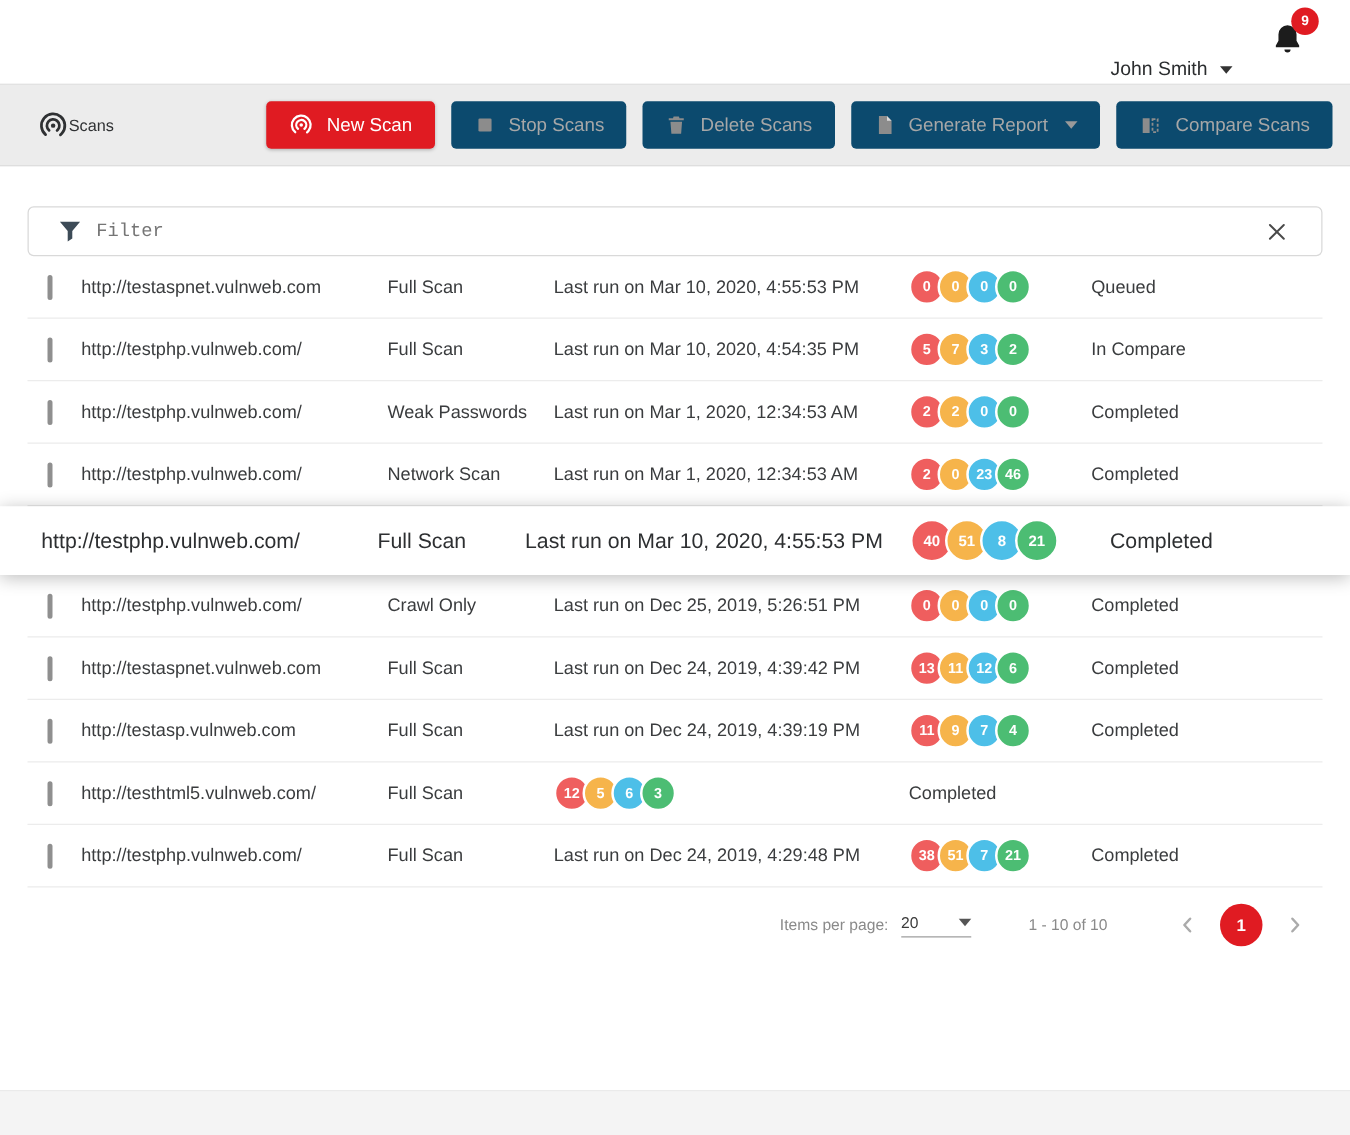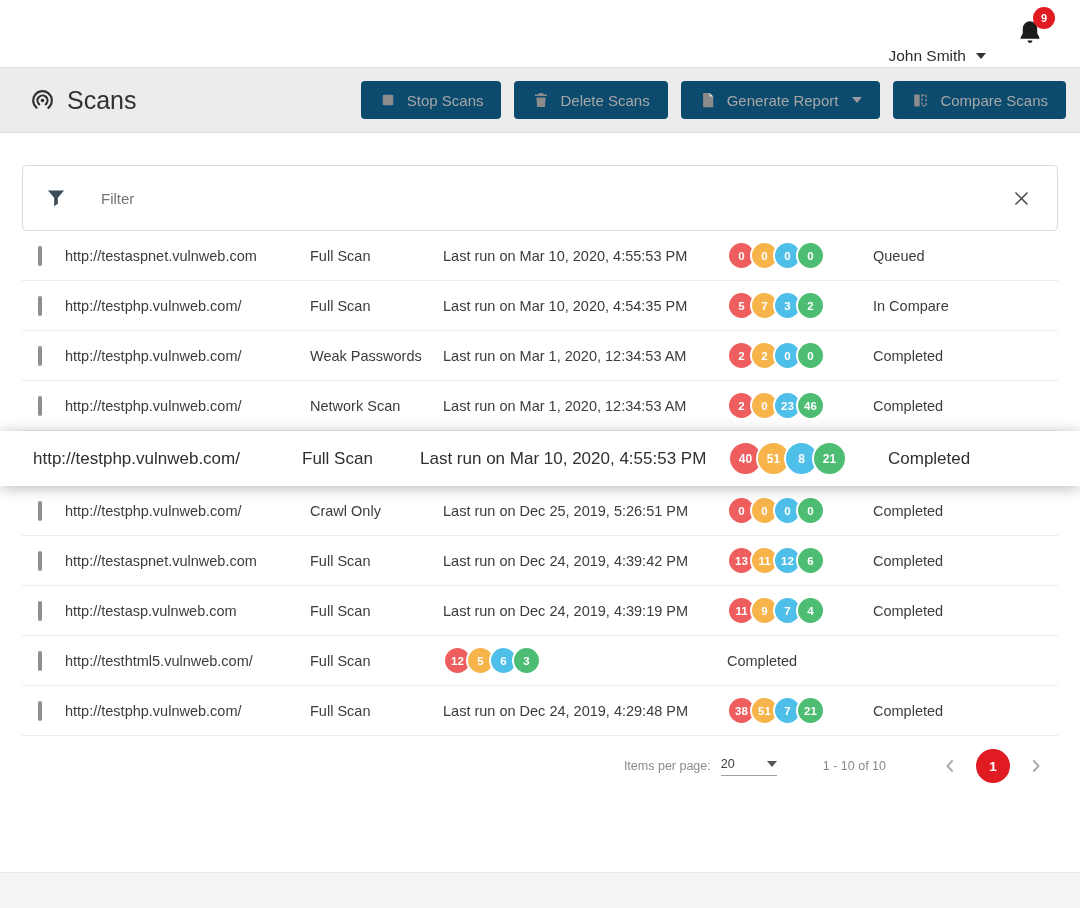--- a/index.html
+++ b/index.html
@@ -14,34 +14,34 @@
   .caret-down { width:0; height:0; border-left:5px solid transparent; border-right:5px solid transparent;
                 border-top:6px solid #333; }
   .bell-wrap { position:relative; cursor:pointer; margin-right:6px; }
   .bell-badge { position:absolute; top:-11px; right:-11px; width:22px; height:22px; border-radius:50%;
                 background:var(--brand-red,#e01b22); color:#fff; font-size:11px; font-weight:bold;
                 display:flex; align-items:center; justify-content:center; }
 
   
   .toolbar { height:66px; background:#ececec; border-top:1px solid #e2e2e2; border-bottom:1px solid #dedede;
              display:flex; align-items:center; padding:0 14px 0 30px; }
-  .page-title { display:flex; align-items:center; gap:12px; font-size:25px; color:#2f3133; }
+  .page-title { display:flex; align-items:center; gap:0; font-size:13px; color:#2f3133; }
   .btn-group { margin-left:auto; display:flex; gap:13px; }
   .btn { height:38px; border:none; border-radius:4px; display:flex; align-items:center; gap:10px;
          padding:0 18px; font-size:15px; font-family:inherit; cursor:pointer; }
   .btn-primary { background:var(--brand-red,#e01b22); color:#fff; box-shadow:0 1px 3px rgba(0,0,0,.25); }
   .btn-disabled { background:#0c4a6e; color:#a7a7a7; cursor:default; }
   .btn-disabled svg { color:#8c8c8c; }
   .caret-sm { width:0; height:0; border-left:5px solid transparent; border-right:5px solid transparent;
               border-top:6px solid #9a9a9a; margin-left:4px; }
 
   
   .content { padding:0 22px; }
-  .filterbox { margin-top:32px; height:66px; border:1px solid #d9d9d9; border-radius:5px;
-               display:flex; align-items:center; padding:0 22px; gap:32px; background:#fff; }
+  .filterbox { margin-top:32px; height:40px; border:1px solid #d9d9d9; border-radius:5px;
+               display:flex; align-items:center; padding:0 22px; gap:8px; background:#fff;font-family:Liberation Mono, monospace; }
   .filter-input { border:none; outline:none; flex:1; font-size:15px; font-family:inherit; color:#444; background:transparent; }
   .filter-input::placeholder { color:#757575; opacity:1; }
   .close-btn { background:none; border:none; cursor:pointer; padding:4px; display:flex; }
 
   .thead { display:grid; grid-template-columns:43px 245px 133px 284px 146px 1fr; align-items:center;
            height:46px; margin-top:24px; color:#9a9a9a; font-size:12.5px; border-bottom:1px solid #e9e9e9; }
   .checkbox { width:16px; height:16px; border:2px solid #8f8f8f; border-radius:2px; background:#fff;
               margin-left:16px; cursor:pointer; }
 
   .row { display:grid; grid-template-columns:43px 245px 133px 284px 146px 1fr; align-items:center;
@@ -98,20 +98,28 @@
     <div class="page-title">
       <svg width="25" height="25" viewBox="0 0 24 24" style="color:#2f3133">
         <circle cx="12" cy="12" r="9" fill="none" stroke="currentColor" stroke-width="2.1" stroke-linecap="round" stroke-dasharray="44 12.5" transform="rotate(130 12 12)"></circle>
         <circle cx="12" cy="12" r="4.8" fill="none" stroke="currentColor" stroke-width="2.1" stroke-linecap="round" stroke-dasharray="23 7.2" transform="rotate(130 12 12)"></circle>
         <circle cx="12" cy="12" r="1.7" fill="currentColor"></circle>
       </svg>
       <span>Scans</span>
     </div>
 
     <div class="btn-group">
+      <button class="btn btn-primary">
+        <svg width="20" height="20" viewBox="0 0 24 24" style="color:#fff">
+          <circle cx="12" cy="12" r="9" fill="none" stroke="currentColor" stroke-width="2.2" stroke-linecap="round" stroke-dasharray="44 12.5" transform="rotate(130 12 12)"></circle>
+          <circle cx="12" cy="12" r="4.8" fill="none" stroke="currentColor" stroke-width="2.2" stroke-linecap="round" stroke-dasharray="23 7.2" transform="rotate(130 12 12)"></circle>
+          <circle cx="12" cy="12" r="1.7" fill="currentColor"></circle>
+        </svg>
+        <span>New Scan</span>
+      </button>
 
       <button class="btn btn-disabled">
         <svg width="18" height="18" viewBox="0 0 24 24">
           <rect x="5" y="5" width="14" height="14" rx="1.5" fill="currentColor"></rect>
         </svg>
         <span>Stop Scans</span>
       </button>
 
       <button class="btn btn-disabled">
         <svg width="18" height="18" viewBox="0 0 24 24">

